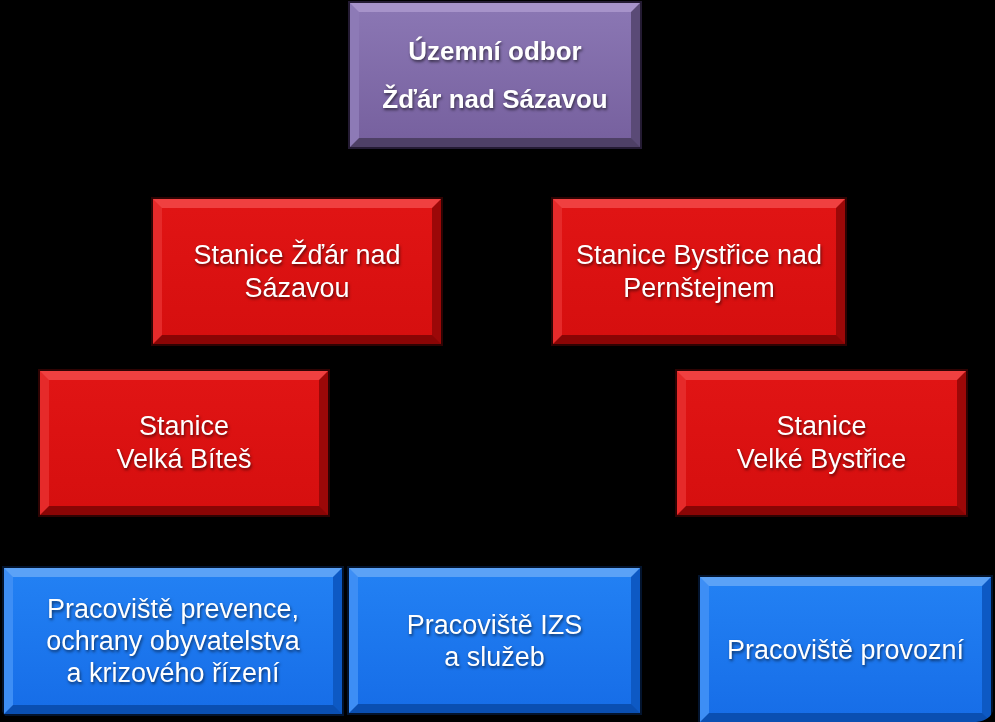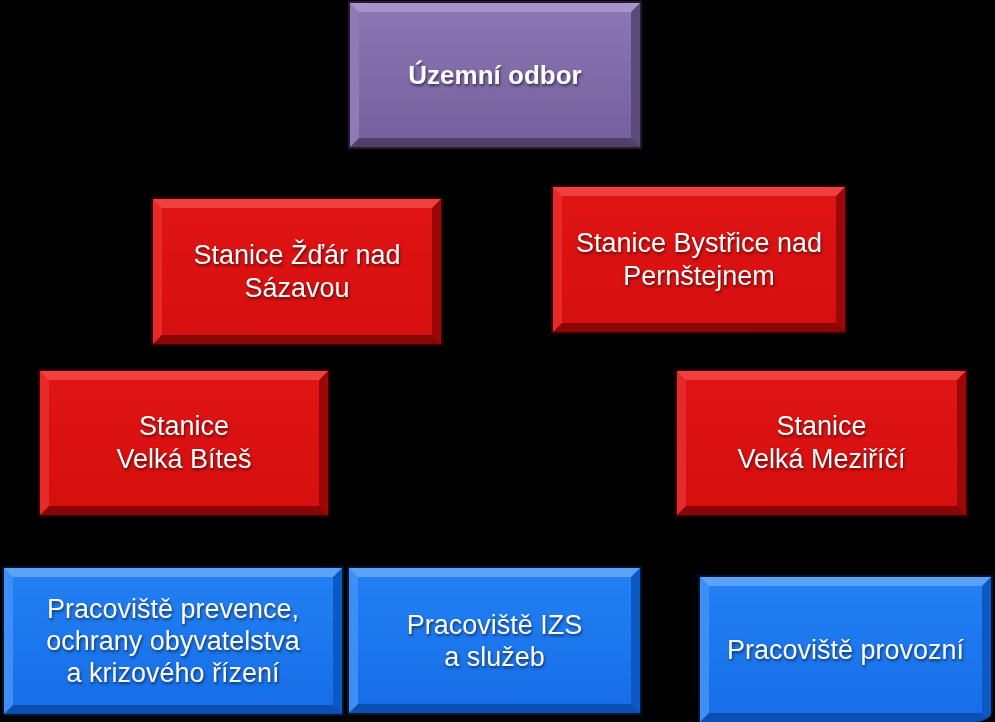--- a/index.html
+++ b/index.html
@@ -55,35 +55,36 @@
     border-color: #5ba2f7 #0d59c4 #0a4fb2 #3d8ef5;
     box-shadow: 0 0 0 2px #03142e;
     font-weight: 400;
     font-size: 27px;
     line-height: 32px;
   }
 
   
   .b-root { left: 350px; top: 3px;   width: 290px; height: 144px; }
   .b-s1   { left: 153px; top: 180px; width: 288px; height: 145px; }
-  .b-s2   { left: 553px; top: 168px; width: 292px; height: 145px; }
+  .b-s2   { left: 553px; top: 180px; width: 292px; height: 145px; }
   .b-s3   { left: 40px;  top: 352px; width: 288px; height: 144px; }
   .b-s4   { left: 677px; top: 352px; width: 289px; height: 144px; }
   .b-p1   { left: 4px;   top: 568px; width: 338px; height: 146px; }
   .b-p2   { left: 349px; top: 568px; width: 291px; height: 145px; }
   .b-p3   { left: 700px; top: 568px; width: 291px; height: 145px; margin-top: 9px; }
 </style>
 </head>
 <body>
 
 <div class="canvas">
 
   <div class="box purple b-root">
     <div class="lines">
       <span>Územní odbor</span>
+      <span>Žďár nad Sázavou</span>
     </div>
   </div>
 
   <div class="box red b-s1">
     <div class="lines">
       <span>Stanice Žďár nad</span>
       <span>Sázavou</span>
     </div>
   </div>
 
@@ -97,21 +98,21 @@
   <div class="box red b-s3">
     <div class="lines">
       <span>Stanice</span>
       <span>Velká Bíteš</span>
     </div>
   </div>
 
   <div class="box red b-s4">
     <div class="lines">
       <span>Stanice</span>
-      <span>Velká Meziříčí</span>
+      <span>Velké Bystřice</span>
     </div>
   </div>
 
   <div class="box blue b-p1">
     <div class="lines">
       <span>Pracoviště prevence,</span>
       <span>ochrany obyvatelstva</span>
       <span>a krizového řízení</span>
     </div>
   </div>

